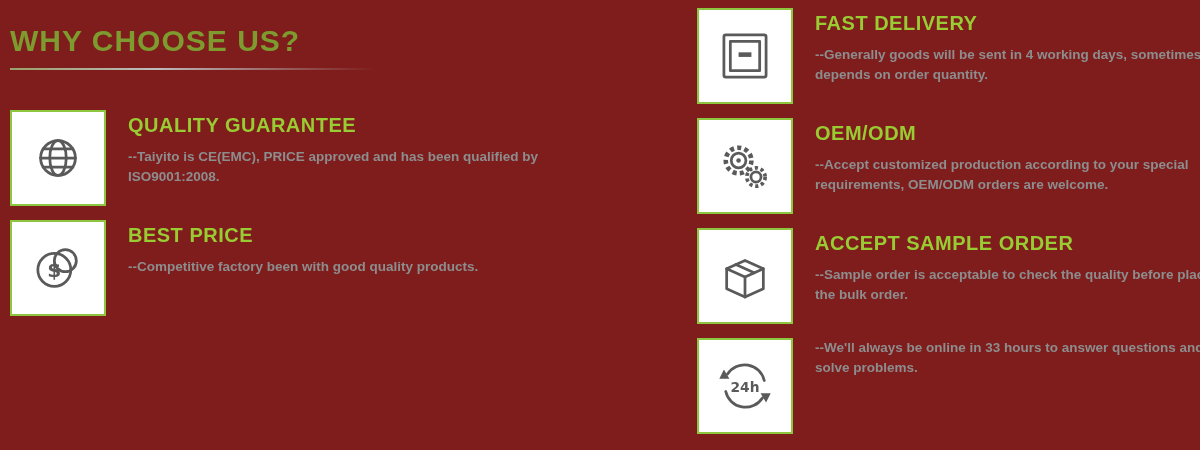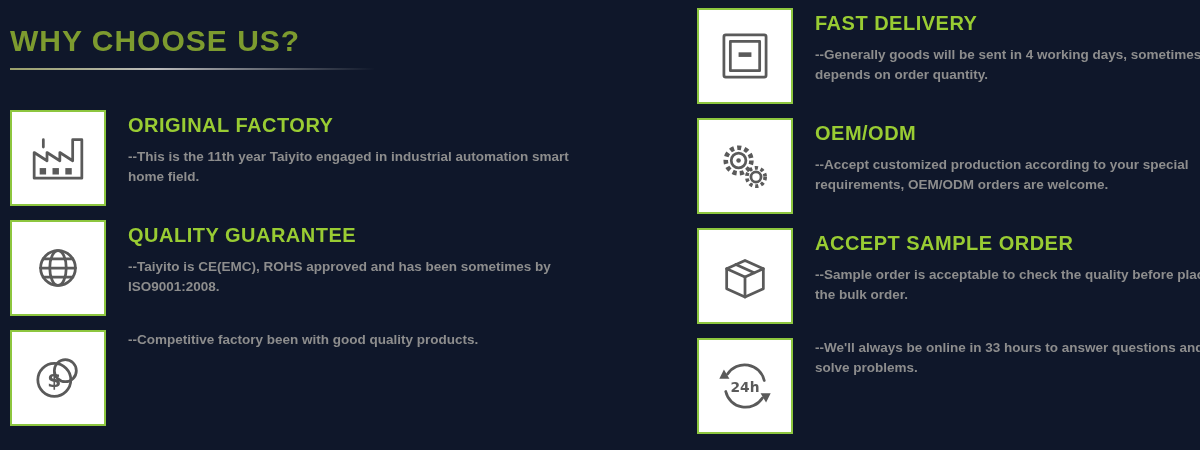--- a/index.html
+++ b/index.html
@@ -1,19 +1,19 @@
 <!DOCTYPE html>
 <html><head>
 <meta charset="utf-8">
 <style>
   html,body{margin:0;padding:0;background:#ffffff;}
   .page{
     position:relative;
     width:1200px;height:450px;
-    background:#0f172a;
+    background:#7f1d1d;
     font-family:"Liberation Sans", sans-serif;
     overflow:hidden;
   }
   .col{position:absolute;top:0;}
   .col-left{left:10px;width:590px;}
   .col-right{left:653px;width:545px;top:8px;margin-left:44px;}
 
   .page-title{
     margin:24px 0 10px 0;
     font-size:30px;
@@ -63,61 +63,47 @@
 </style>
 </head>
 <body>
 
 <div class="page">
 
   <div class="col col-left">
     <h1 class="page-title">WHY CHOOSE US?</h1>
     <div class="title-underline"></div>
 
-    <div class="item">
-      <div class="icon-box">
-        <svg viewBox="0 0 72 72" aria-hidden="true">
-          <path class="stroke" d="M10 58V30l14 9v-9l14 9v-9l14 9V16h10v42z"></path>
-          <rect class="fillg" x="16" y="47" width="7" height="7"></rect>
-          <rect class="fillg" x="30" y="47" width="7" height="7"></rect>
-          <rect class="fillg" x="44" y="47" width="7" height="7"></rect>
-          <line class="stroke" x1="20" y1="16" x2="20" y2="24"></line>
-        </svg>
-      </div>
-      <div class="item-text">
-        <h3>ORIGINAL FACTORY</h3>
-        <p>--This is the 11th year Taiyito engaged in industrial automation smart home field.</p>
-      </div>
-    </div>
 
     <div class="item">
       <div class="icon-box">
         <svg viewBox="0 0 72 72" aria-hidden="true">
           <circle class="stroke" cx="36" cy="36" r="19"></circle>
           <ellipse class="stroke" cx="36" cy="36" rx="9" ry="19"></ellipse>
           <line class="stroke" x1="17" y1="36" x2="55" y2="36"></line>
           <line class="stroke" x1="20" y1="26" x2="52" y2="26"></line>
           <line class="stroke" x1="20" y1="46" x2="52" y2="46"></line>
         </svg>
       </div>
       <div class="item-text">
         <h3>QUALITY GUARANTEE</h3>
-        <p>--Taiyito is CE(EMC), ROHS approved and has been sometimes by ISO9001:2008.</p>
+        <p>--Taiyito is CE(EMC), PRICE approved and has been qualified by ISO9001:2008.</p>
       </div>
     </div>
 
     <div class="item">
       <div class="icon-box">
         <svg viewBox="0 0 72 72" aria-hidden="true">
           <circle class="stroke" cx="32" cy="38" r="18"></circle>
           <circle class="stroke" cx="44" cy="28" r="12"></circle>
           <text class="glyph" x="32" y="46" font-size="22" text-anchor="middle">$</text>
         </svg>
       </div>
       <div class="item-text">
+        <h3>BEST PRICE</h3>
         <p>--Competitive factory been with good quality products.</p>
       </div>
     </div>
   </div>
 
   <div class="col col-right">
 
     <div class="item">
       <div class="icon-box">
         <svg viewBox="0 0 72 72" aria-hidden="true">

